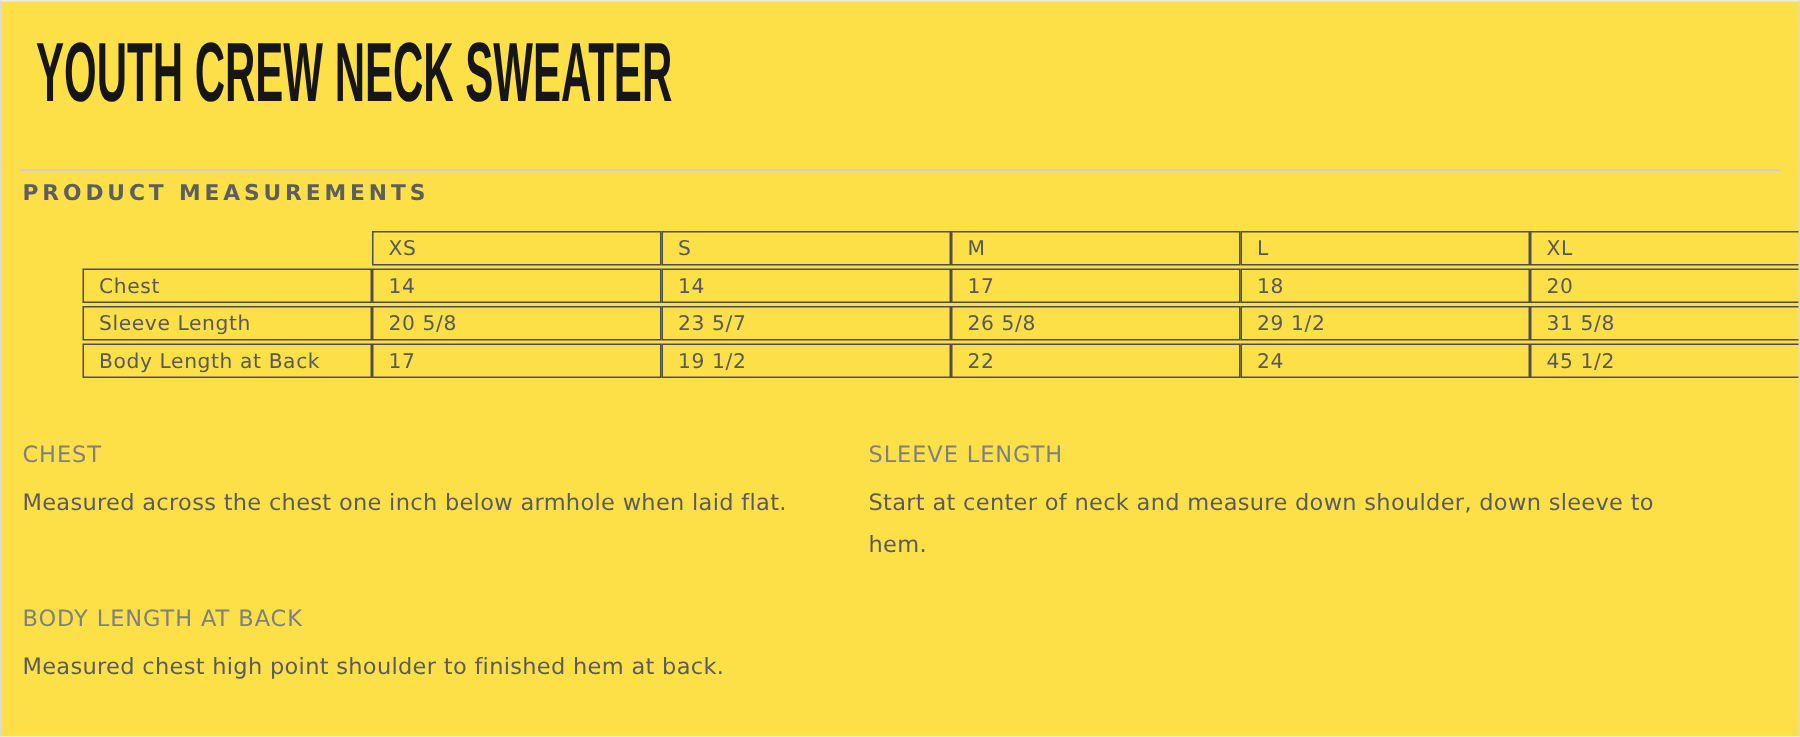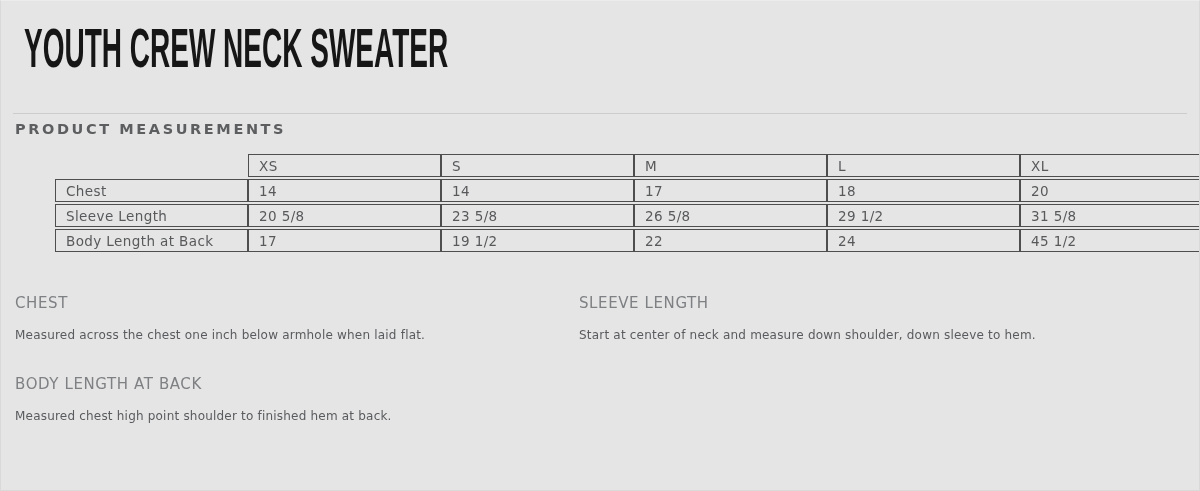--- a/index.html
+++ b/index.html
@@ -8,21 +8,21 @@
     background: #ffffff;
     font-family: "DejaVu Sans", "Liberation Sans", sans-serif;
   }
   .card {
     position: relative;
     width: 1200px;
     height: 491px;
     box-sizing: border-box;
     border: 1px solid #d9d9d9;
     border-top-color: #ececec;
-    background: #e5e5e5;
+    background: #fde047;
     overflow: hidden;
   }
   .title {
     margin: 19px 0 0 23px;
     height: 56px;
     font-family: "Liberation Sans", sans-serif;
     font-weight: 700;
     font-size: 56px;
     line-height: 56px;
     color: #161616;
@@ -75,21 +75,21 @@
   .def .term {
     margin: 0 0 9px 0;
     font-size: 15px;
     font-weight: 400;
     color: #7e8083;
     letter-spacing: 0.6px;
   }
   .def .desc {
     margin: 0;
     max-width: 545px;
-    font-size: 12px;
+    font-size: 15px;
     color: #5a5b5e;
     line-height: 28px;
     letter-spacing: 0.2px;
   }
 </style>
 </head>
 <body>
 
 <div class="card">
 
@@ -123,21 +123,21 @@
         <td>Chest</td>
         <td>14</td>
         <td>14</td>
         <td>17</td>
         <td>18</td>
         <td>20</td>
       </tr>
       <tr>
         <td>Sleeve Length</td>
         <td>20 5/8</td>
-        <td>23 5/8</td>
+        <td>23 5/7</td>
         <td>26 5/8</td>
         <td>29 1/2</td>
         <td>31 5/8</td>
       </tr>
       <tr>
         <td>Body Length at Back</td>
         <td>17</td>
         <td>19 1/2</td>
         <td>22</td>
         <td>24</td>

